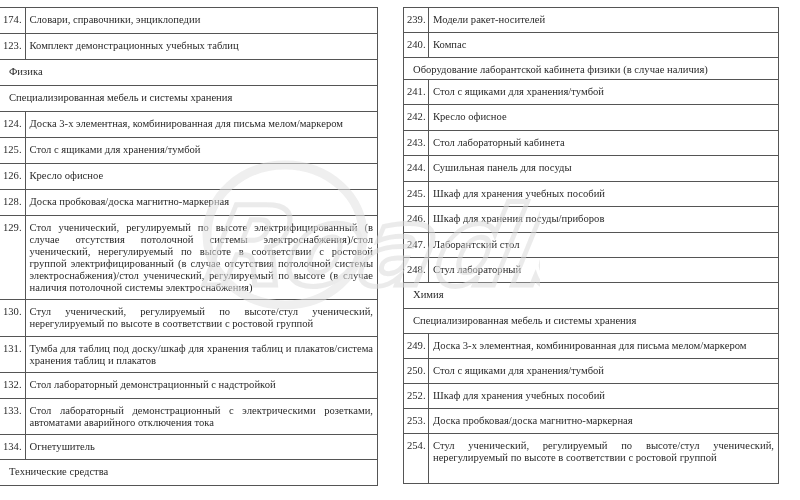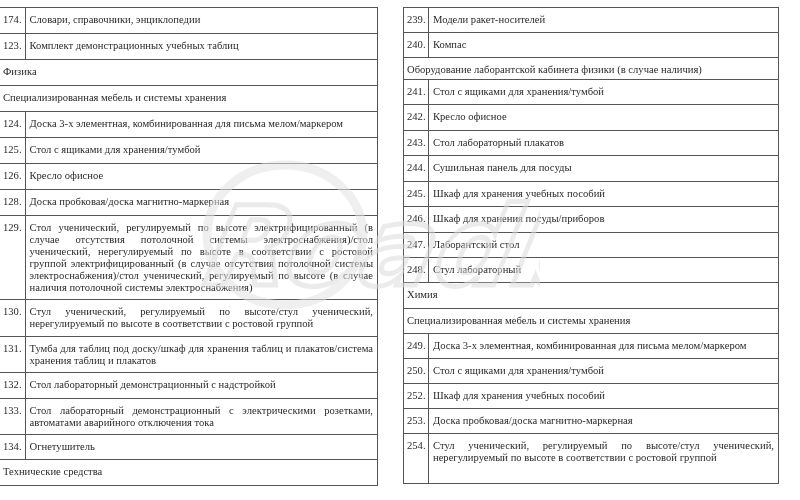--- a/index.html
+++ b/index.html
@@ -19,21 +19,21 @@
   #left-table { left: 0px; width: 378px; }
   #right-table { left: 403px; width: 376px; }
   .doc-table td {
     border: 1.3px solid #555;
     padding: 0 4px;
     vertical-align: top;
   }
   .doc-table td.num { width: 18px; padding: 0 4px 0 3px; white-space: nowrap; }
   .doc-table td.text { text-align: justify; }
   .doc-table tr.row td { padding-top: 6px; }
-  .doc-table tr.section td { padding-top: 6px; padding-left: 3px; }
+  .doc-table tr.section td { padding-top: 6px; padding-left: 9px; }
   #left-table td:first-child { border-left: none; }
   .watermark {
     position: absolute; left: 190px; top: 150px; width: 350px; height: 160px;
     pointer-events: none; opacity: 0.55;
   }
 </style>
 </head>
 <body>
 
 <table id="left-table" class="doc-table">
@@ -122,21 +122,21 @@
       <tr class="row" style="height: 25px;">
         <td class="num">241.</td>
         <td class="text">Стол с ящиками для хранения/тумбой</td>
       </tr>
       <tr class="row" style="height: 26px;">
         <td class="num">242.</td>
         <td class="text">Кресло офисное</td>
       </tr>
       <tr class="row" style="height: 25px;">
         <td class="num">243.</td>
-        <td class="text">Стол лабораторный плакатов</td>
+        <td class="text">Стол лабораторный кабинета</td>
       </tr>
       <tr class="row" style="height: 26px;">
         <td class="num">244.</td>
         <td class="text">Сушильная панель для посуды</td>
       </tr>
       <tr class="row" style="height: 25px;">
         <td class="num">245.</td>
         <td class="text">Шкаф для хранения учебных пособий</td>
       </tr>
       <tr class="row" style="height: 26px;">

